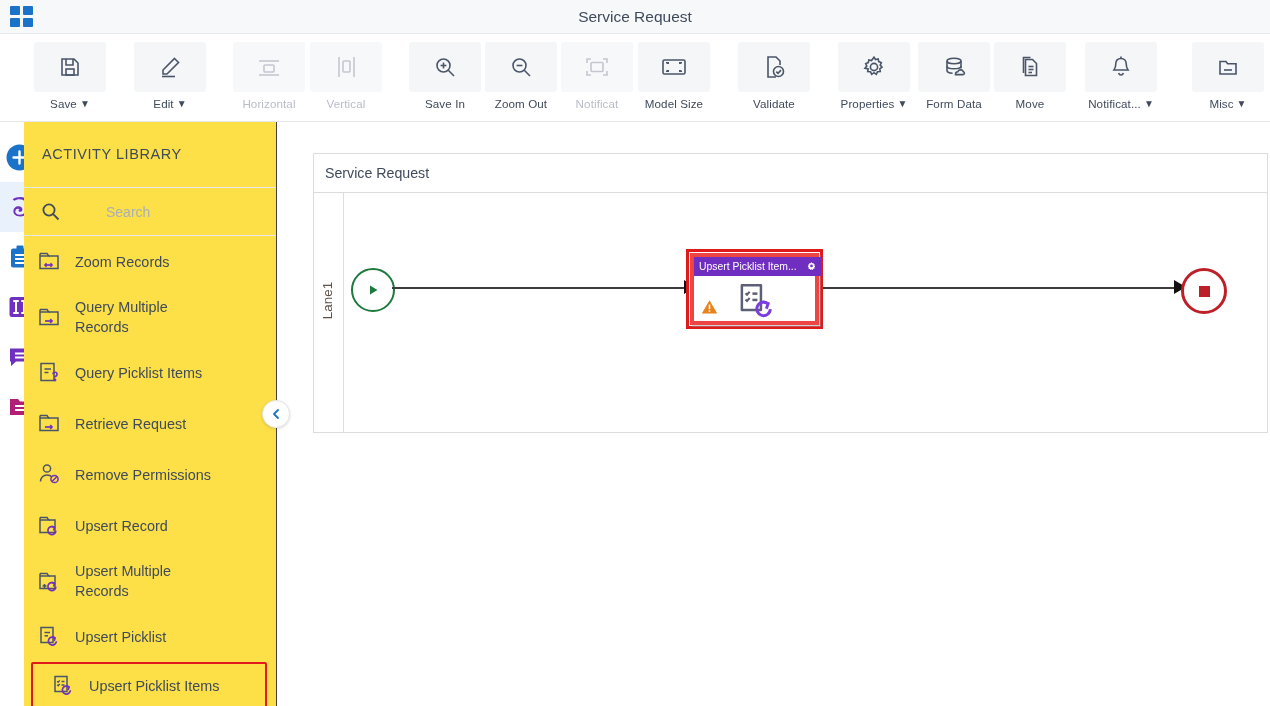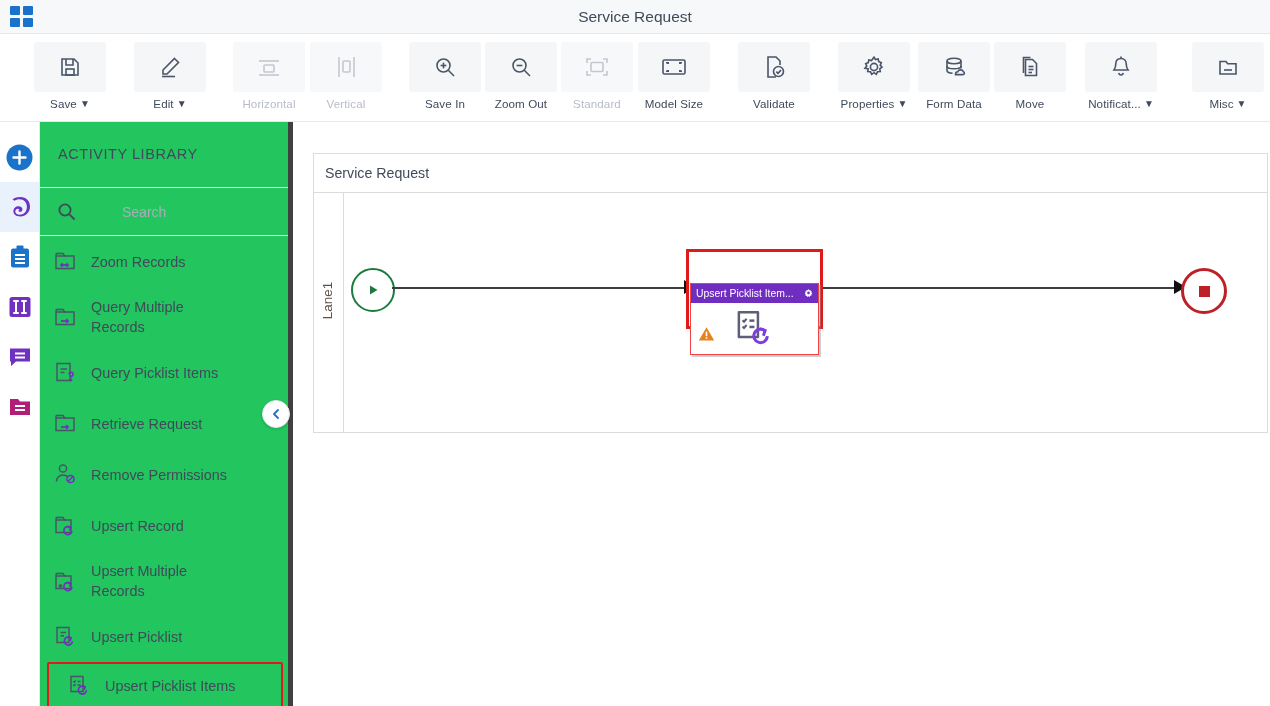--- a/index.html
+++ b/index.html
@@ -111,24 +111,24 @@
     display: flex;
     align-items: center;
     justify-content: center;
     cursor: pointer;
   }
   .rail-btn.active { background: #e8f1fc; }
 
   
   .lib {
     position: absolute;
-    left: 40px; top: 122px;
+    left: 24px; top: 122px;
     width: 253px; height: 584px;
-    background: #22c55e;
-    border-right: 5px solid #404040;
+    background: #fde047;
+    border-right: 1px solid #404040;
     box-sizing: border-box;
     overflow: hidden;
   }
   .lib-head {
     position: absolute;
     left: 0; top: 0;
     width: 252px; height: 66px;
     border-bottom: 1px solid #e6e8ec;
     box-sizing: border-box;
   }
@@ -314,25 +314,24 @@
     left: 372px; top: 56px;
     width: 137px; height: 80px;
     border: 3px solid #e0191b;
     background: #ffffff;
     box-sizing: border-box;
   }
   .task-inner {
     position: absolute;
     left: 1px; top: 1px;
     width: 129px; height: 72px;
-    border: 1px solid #ef4444;
+    border: 4px solid #ef4444;
     background: #ffffff;
     box-sizing: border-box;
     box-shadow: 2px 2px 0 rgba(150,150,150,.45);
-    margin-top: 30px;
   }
   .task-bar {
     position: absolute;
     left: 0; top: 0;
     width: 127px; height: 19px;
     background: #6f2ec0;
     display: flex;
     align-items: center;
     justify-content: space-between;
     box-sizing: border-box;
@@ -438,21 +437,21 @@
     <div class="tb-label">Zoom Out</div>
   </div>
 
   <div class="tb-item disabled" style="left:561px">
     <div class="tb-icon-box">
       <svg class="ic dim" width="26" height="24" viewBox="0 0 26 24" fill="none" stroke="#c3c7cf" stroke-width="1.6">
         <path d="M3 8V4h4M23 8V4h-4M3 16v4h4M23 16v4h-4"></path>
           <rect x="7" y="7.5" width="12" height="9" rx="1"></rect>
       </svg>
     </div>
-    <div class="tb-label">Standard</div>
+    <div class="tb-label">Notificat</div>
   </div>
 
   <div class="tb-item" style="left:638px">
     <div class="tb-icon-box">
       <svg class="ic" width="28" height="24" viewBox="0 0 28 24" fill="none" stroke="#4a5568" stroke-width="1.6">
         <rect x="3" y="5" width="22" height="14" rx="1.5"></rect>
         <path d="M7 8.5V8h2M21 8.5V8h-2M7 15.5V16h2M21 15.5V16h-2" stroke-width="2"></path>
       </svg>
     </div>
     <div class="tb-label">Model Size</div>

